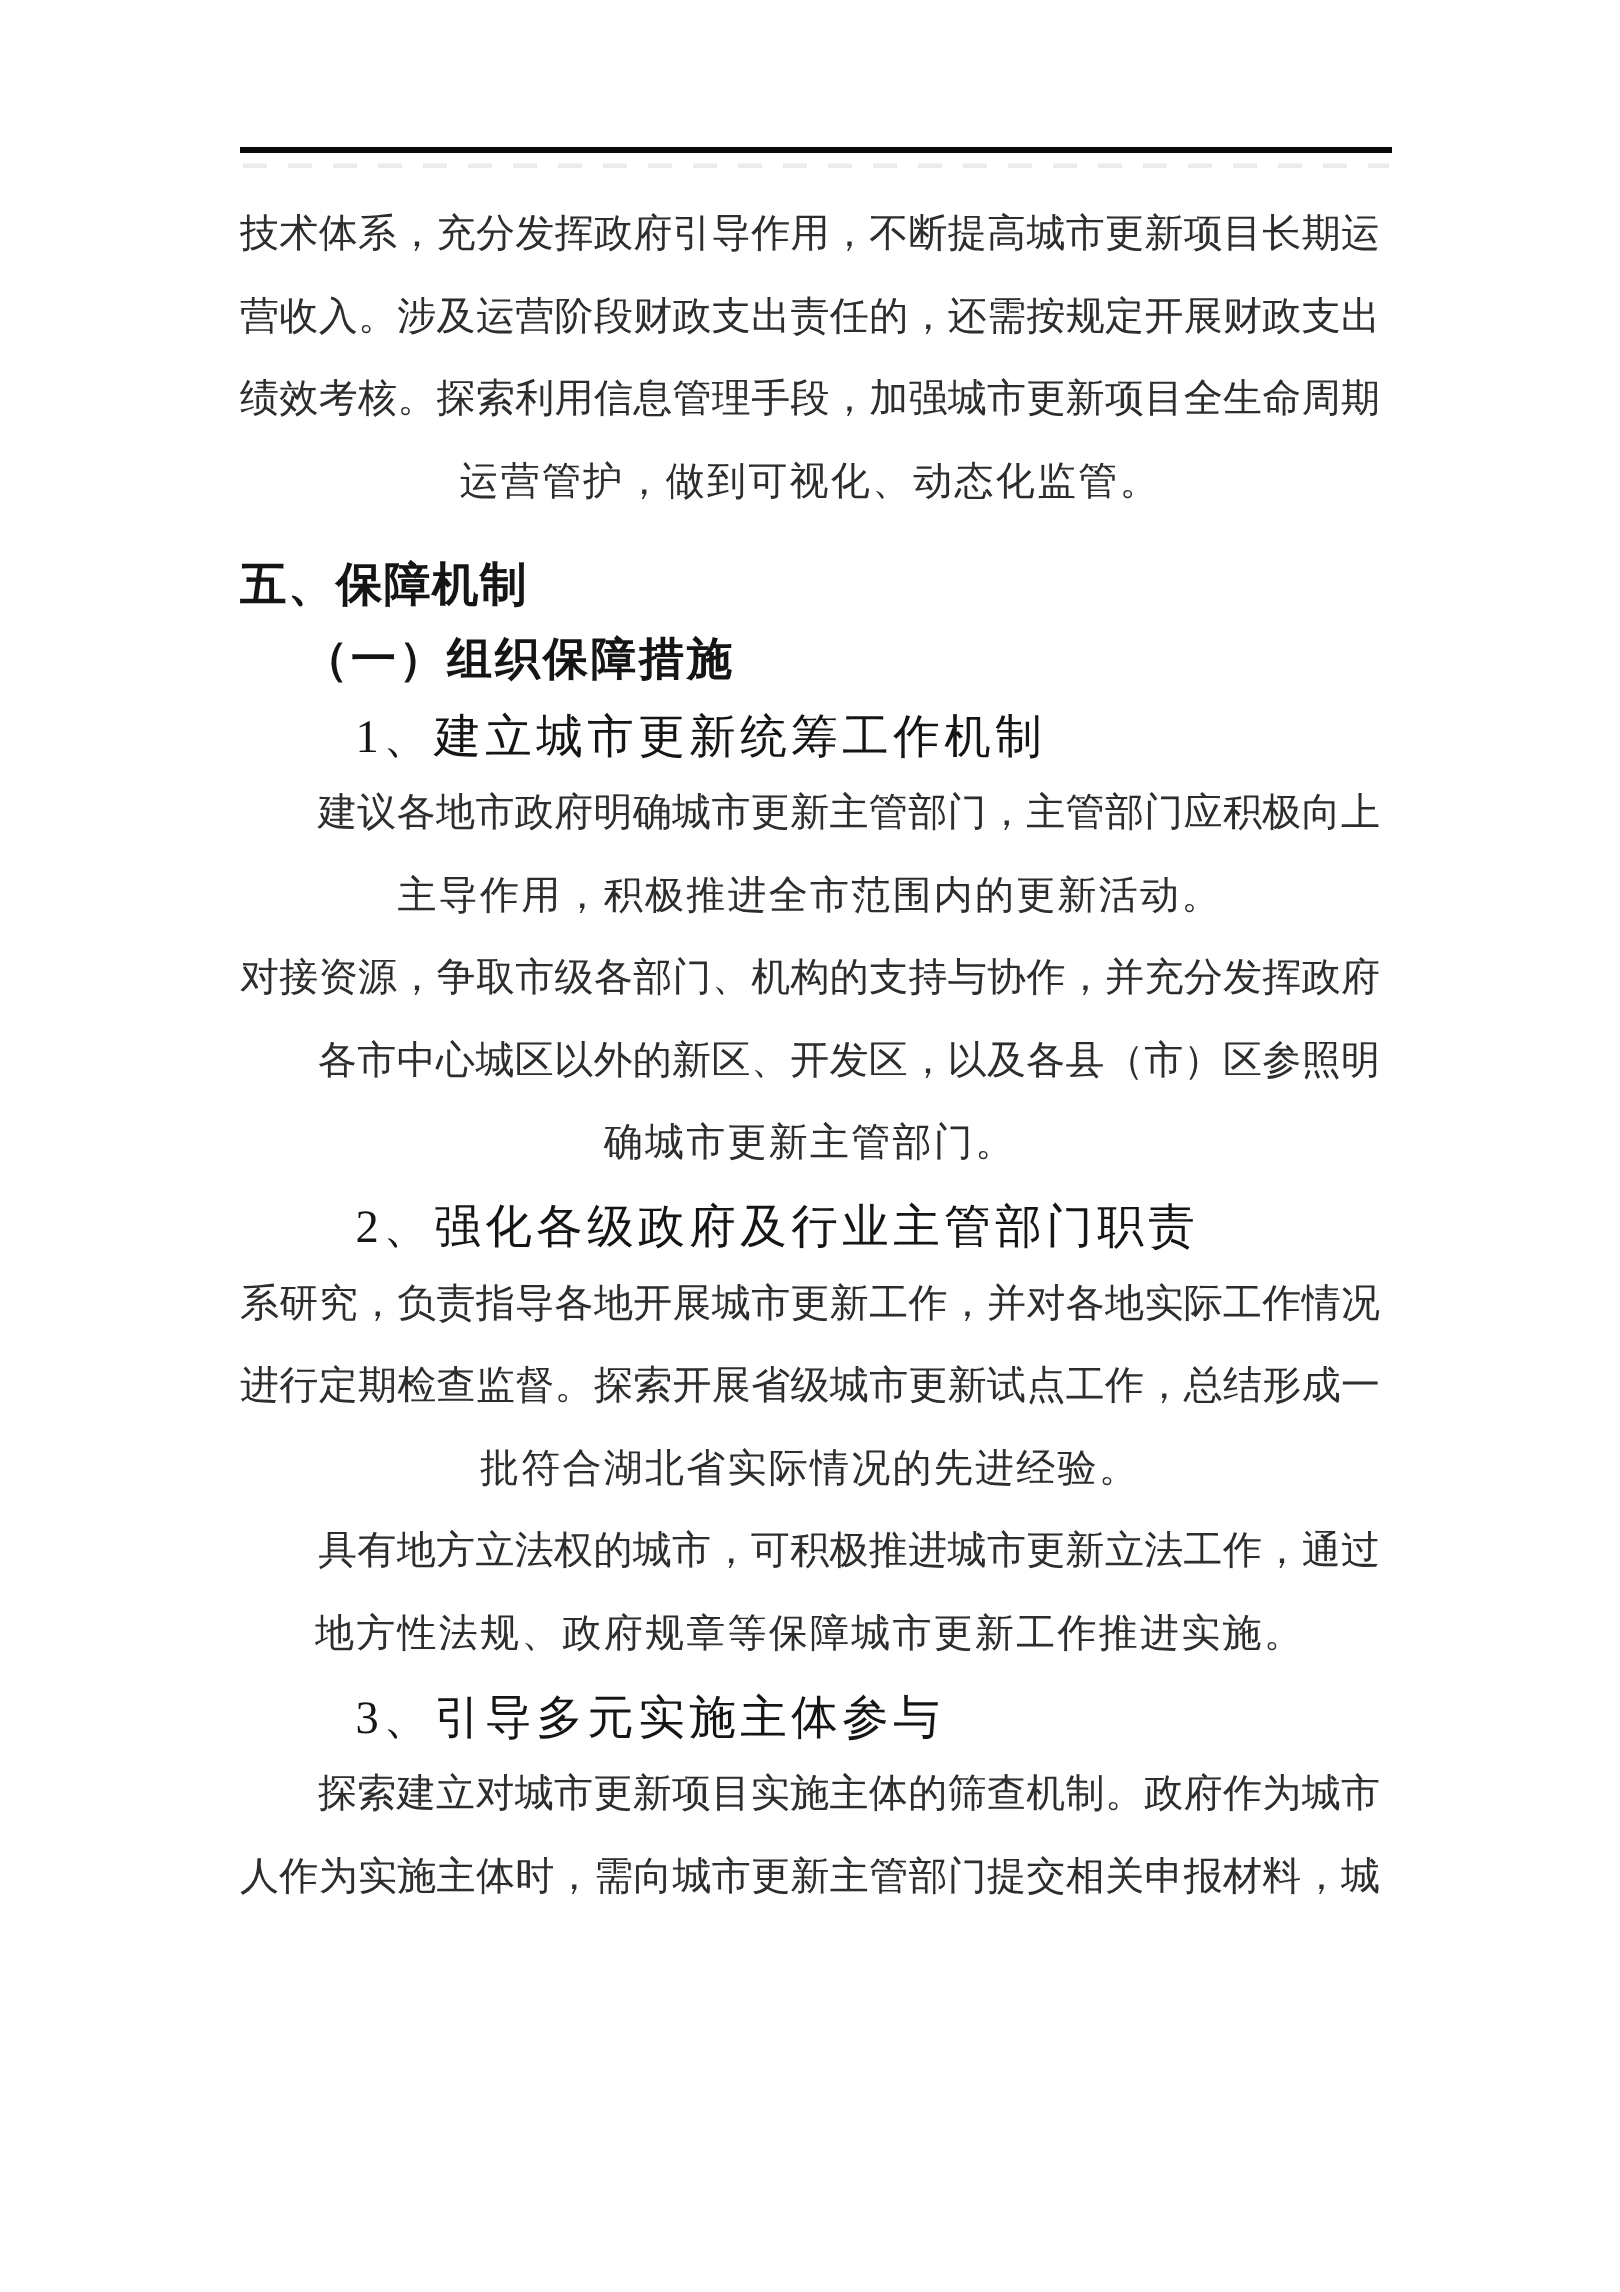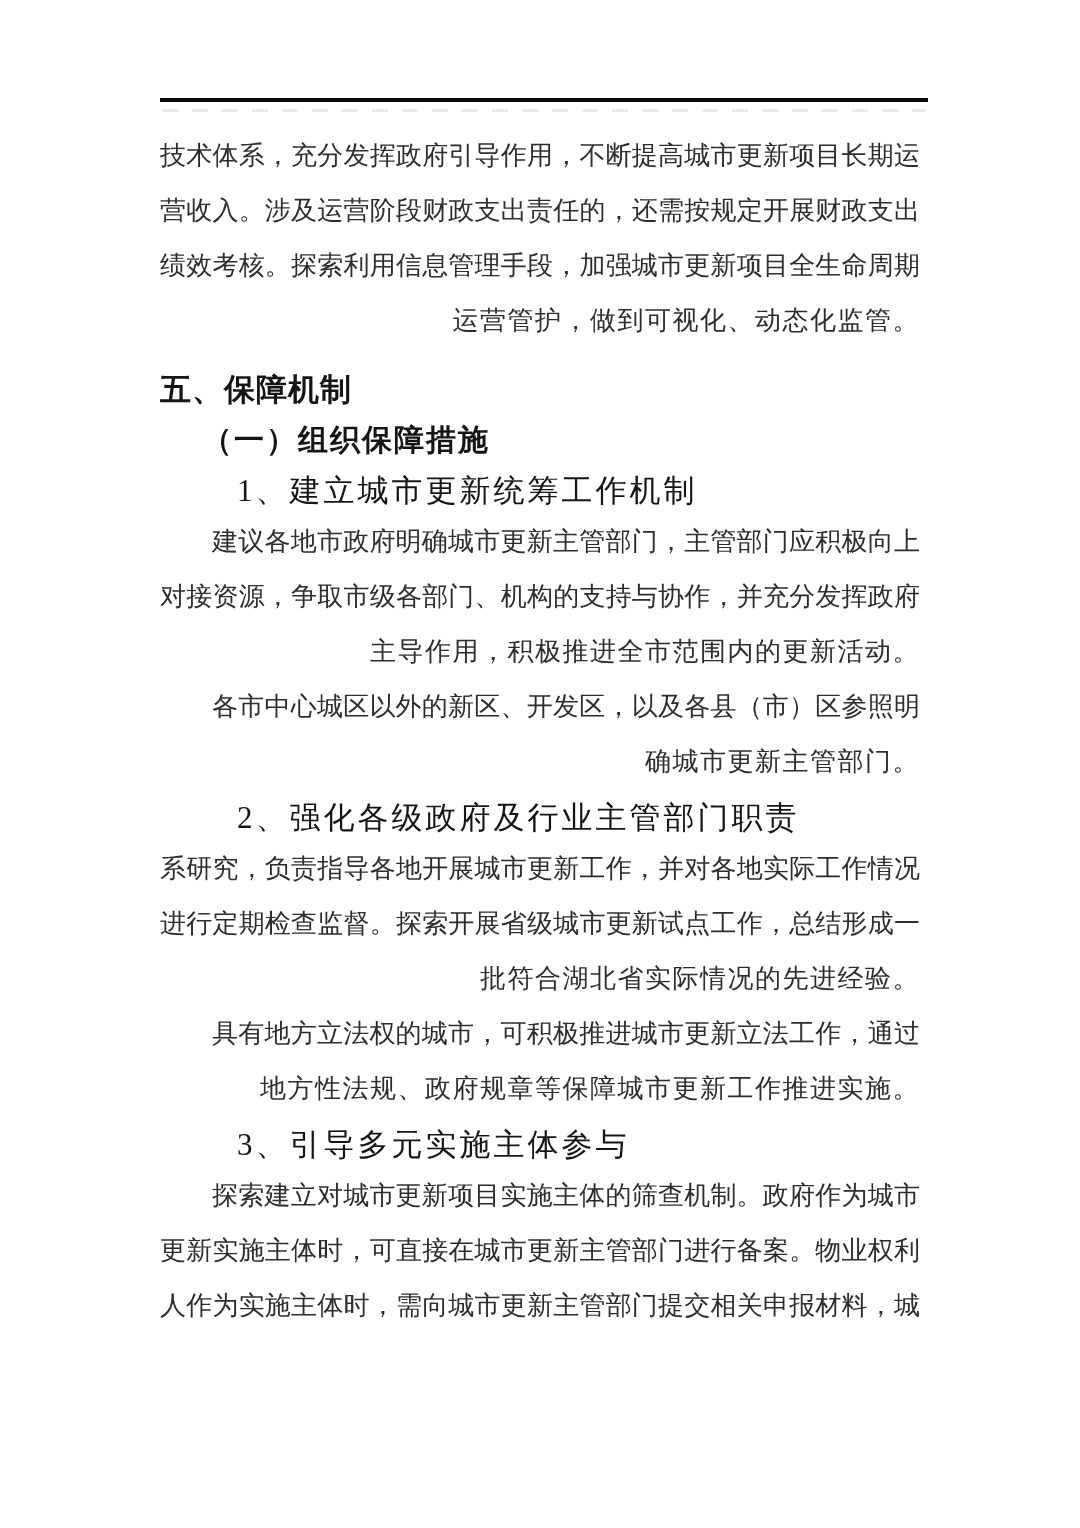--- a/index.html
+++ b/index.html
@@ -48,21 +48,21 @@
     color: #2d2d2d;
     white-space: nowrap;
   }
   .just {
     white-space: normal;
     text-align: justify;
     text-align-last: justify;
     text-justify: inter-character;
   }
   .endline {
-    text-align: right;
+    text-align: center;
     letter-spacing: 1.5px;
   }
   .indent {
     text-indent: 2em;
   }
   .h1 {
     margin-top: 14px;
     height: 56px;
     line-height: 56px;
     font-size: 31px;
@@ -111,30 +111,29 @@
 
   <div class="content">
     <div class="line just">技术体系，充分发挥政府引导作用，不断提高城市更新项目长期运</div>
     <div class="line just">营收入。涉及运营阶段财政支出责任的，还需按规定开展财政支出</div>
     <div class="line just">绩效考核。探索利用信息管理手段，加强城市更新项目全生命周期</div>
     <div class="line endline">运营管护，做到可视化、动态化监管。</div>
     <div class="h1">五、保障机制</div>
     <div class="h2">（一）组织保障措施</div>
     <div class="h3">1、建立城市更新统筹工作机制</div>
     <div class="line just indent">建议各地市政府明确城市更新主管部门，主管部门应积极向上</div>
+    <div class="line endline">主导作用，积极推进全市范围内的更新活动。</div>
     <div class="line just">对接资源，争取市级各部门、机构的支持与协作，并充分发挥政府</div>
-    <div class="line endline">主导作用，积极推进全市范围内的更新活动。</div>
     <div class="line just indent">各市中心城区以外的新区、开发区，以及各县（市）区参照明</div>
     <div class="line endline">确城市更新主管部门。</div>
     <div class="h3">2、强化各级政府及行业主管部门职责</div>
     <div class="line just">系研究，负责指导各地开展城市更新工作，并对各地实际工作情况</div>
     <div class="line just">进行定期检查监督。探索开展省级城市更新试点工作，总结形成一</div>
     <div class="line endline">批符合湖北省实际情况的先进经验。</div>
     <div class="line just indent">具有地方立法权的城市，可积极推进城市更新立法工作，通过</div>
     <div class="line endline">地方性法规、政府规章等保障城市更新工作推进实施。</div>
     <div class="h3">3、引导多元实施主体参与</div>
     <div class="line just indent">探索建立对城市更新项目实施主体的筛查机制。政府作为城市</div>
-    <div class="line just">更新实施主体时，可直接在城市更新主管部门进行备案。物业权利</div>
     <div class="line just">人作为实施主体时，需向城市更新主管部门提交相关申报材料，城</div>
   </div>
 
 
 </div>
 
 </body></html>

